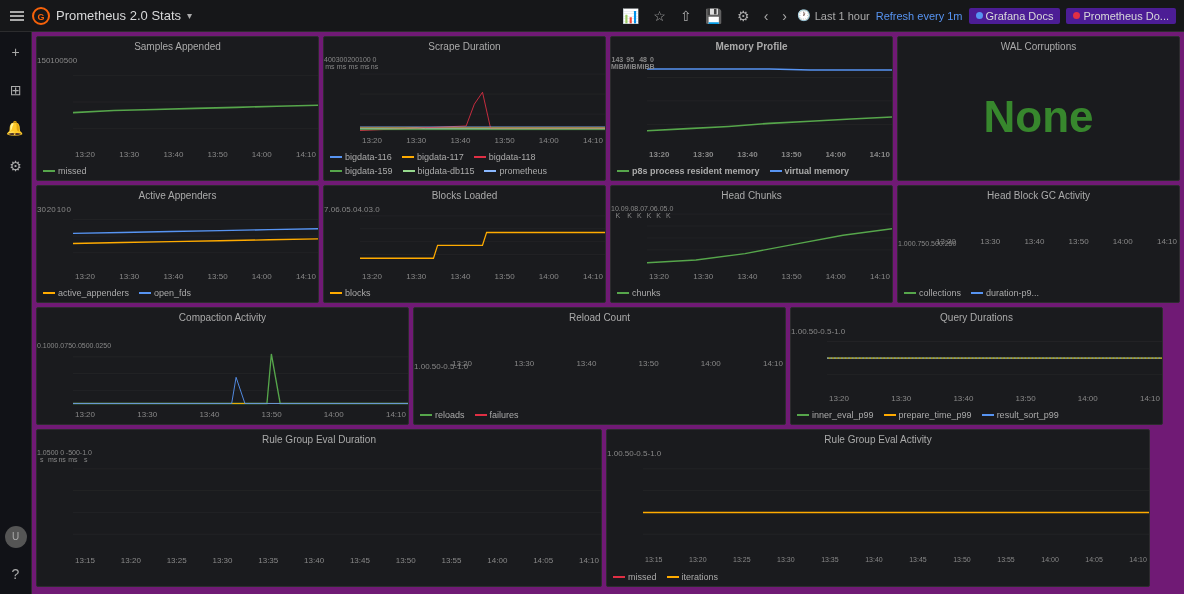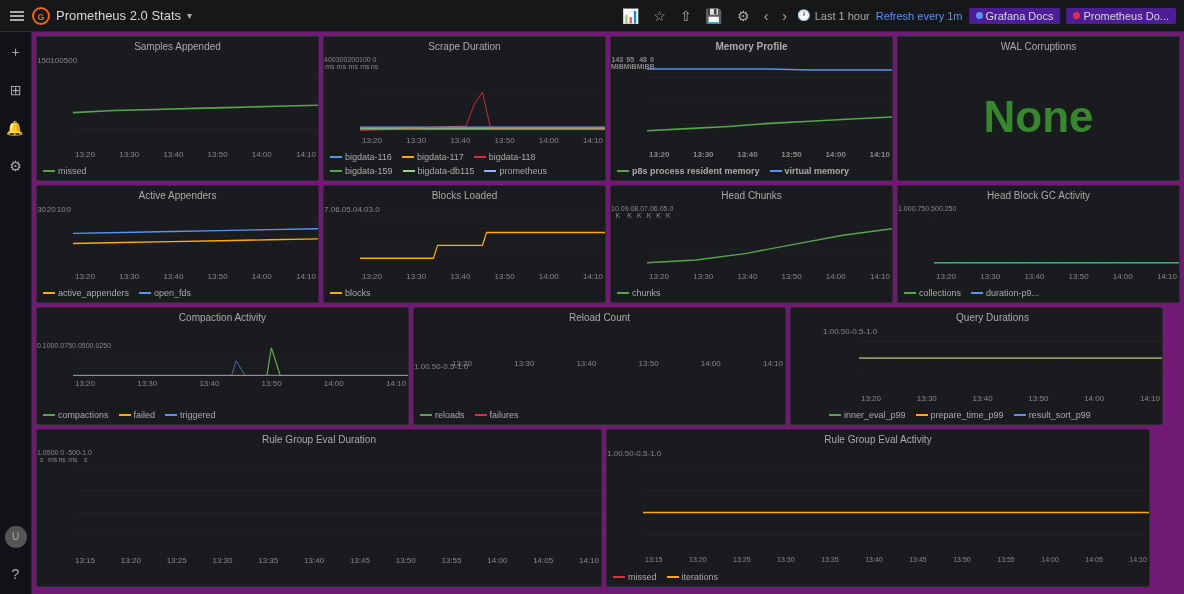--- a/index.html
+++ b/index.html
@@ -498,21 +498,21 @@
         </div>
       </div>
       <div class="panel-legend" style="font-size:8px;">
         <div class="legend-item">
           <div class="legend-dash" style="background:#56a64b;"></div>
             <span>chunks</span>
         </div>
       </div>
     </div>
 
-    <div class="panel" style="width:285px;height:118px;">
+    <div class="panel" style="width:285px;height:118px;gap:35px;">
       <div class="panel-title">Head Block GC Activity</div>
       <div class="panel-content">
         <div class="y-labels" style="font-size:7px;">
           <span>1.00</span>
             <span>0.75</span>
             <span>0.50</span>
             <span>0.25</span>
             <span>0</span>
         </div>
         <svg class="chart-svg" viewBox="0 0 300 75" preserveAspectRatio="none" style="padding-left:36px;padding-bottom:14px;">
@@ -567,34 +567,20 @@
         </svg>
         <div class="x-labels">
           <span>13:20</span>
             <span>13:30</span>
             <span>13:40</span>
             <span>13:50</span>
             <span>14:00</span>
             <span>14:10</span>
         </div>
       </div>
-      <div class="panel-legend" style="font-size:8px;">
-        <div class="legend-item">
-          <div class="legend-dash" style="background:#56a64b;"></div>
-            <span>compactions</span>
-        </div>
-        <div class="legend-item">
-          <div class="legend-dash" style="background:#ffab00;"></div>
-            <span>failed</span>
-        </div>
-        <div class="legend-item">
-          <div class="legend-dash" style="background:#5794f2;"></div>
-            <span>triggered</span>
-        </div>
-      </div>
     </div>
 
     <div class="panel" style="width:373px;height:118px;gap:35px;">
       <div class="panel-title">Reload Count</div>
       <div class="panel-content">
         <div class="y-labels">
           <span>1.0</span>
             <span>0.5</span>
             <span>0</span>
             <span>-0.5</span>
@@ -621,21 +607,21 @@
           <div class="legend-dash" style="background:#56a64b;"></div>
             <span>reloads</span>
         </div>
         <div class="legend-item">
           <div class="legend-dash" style="background:#e02f44;"></div>
             <span>failures</span>
         </div>
       </div>
     </div>
 
-    <div class="panel" style="width:373px;height:118px;padding-left:32px;">
+    <div class="panel" style="width:373px;height:118px;">
       <div class="panel-title">Query Durations</div>
       <div class="panel-content">
         <div class="y-labels">
           <span>1.0</span>
             <span>0.5</span>
             <span>0</span>
             <span>-0.5</span>
             <span>-1.0</span>
         </div>
         <svg class="chart-svg" viewBox="0 0 380 75" preserveAspectRatio="none" style="padding-left:36px;padding-bottom:14px;">

